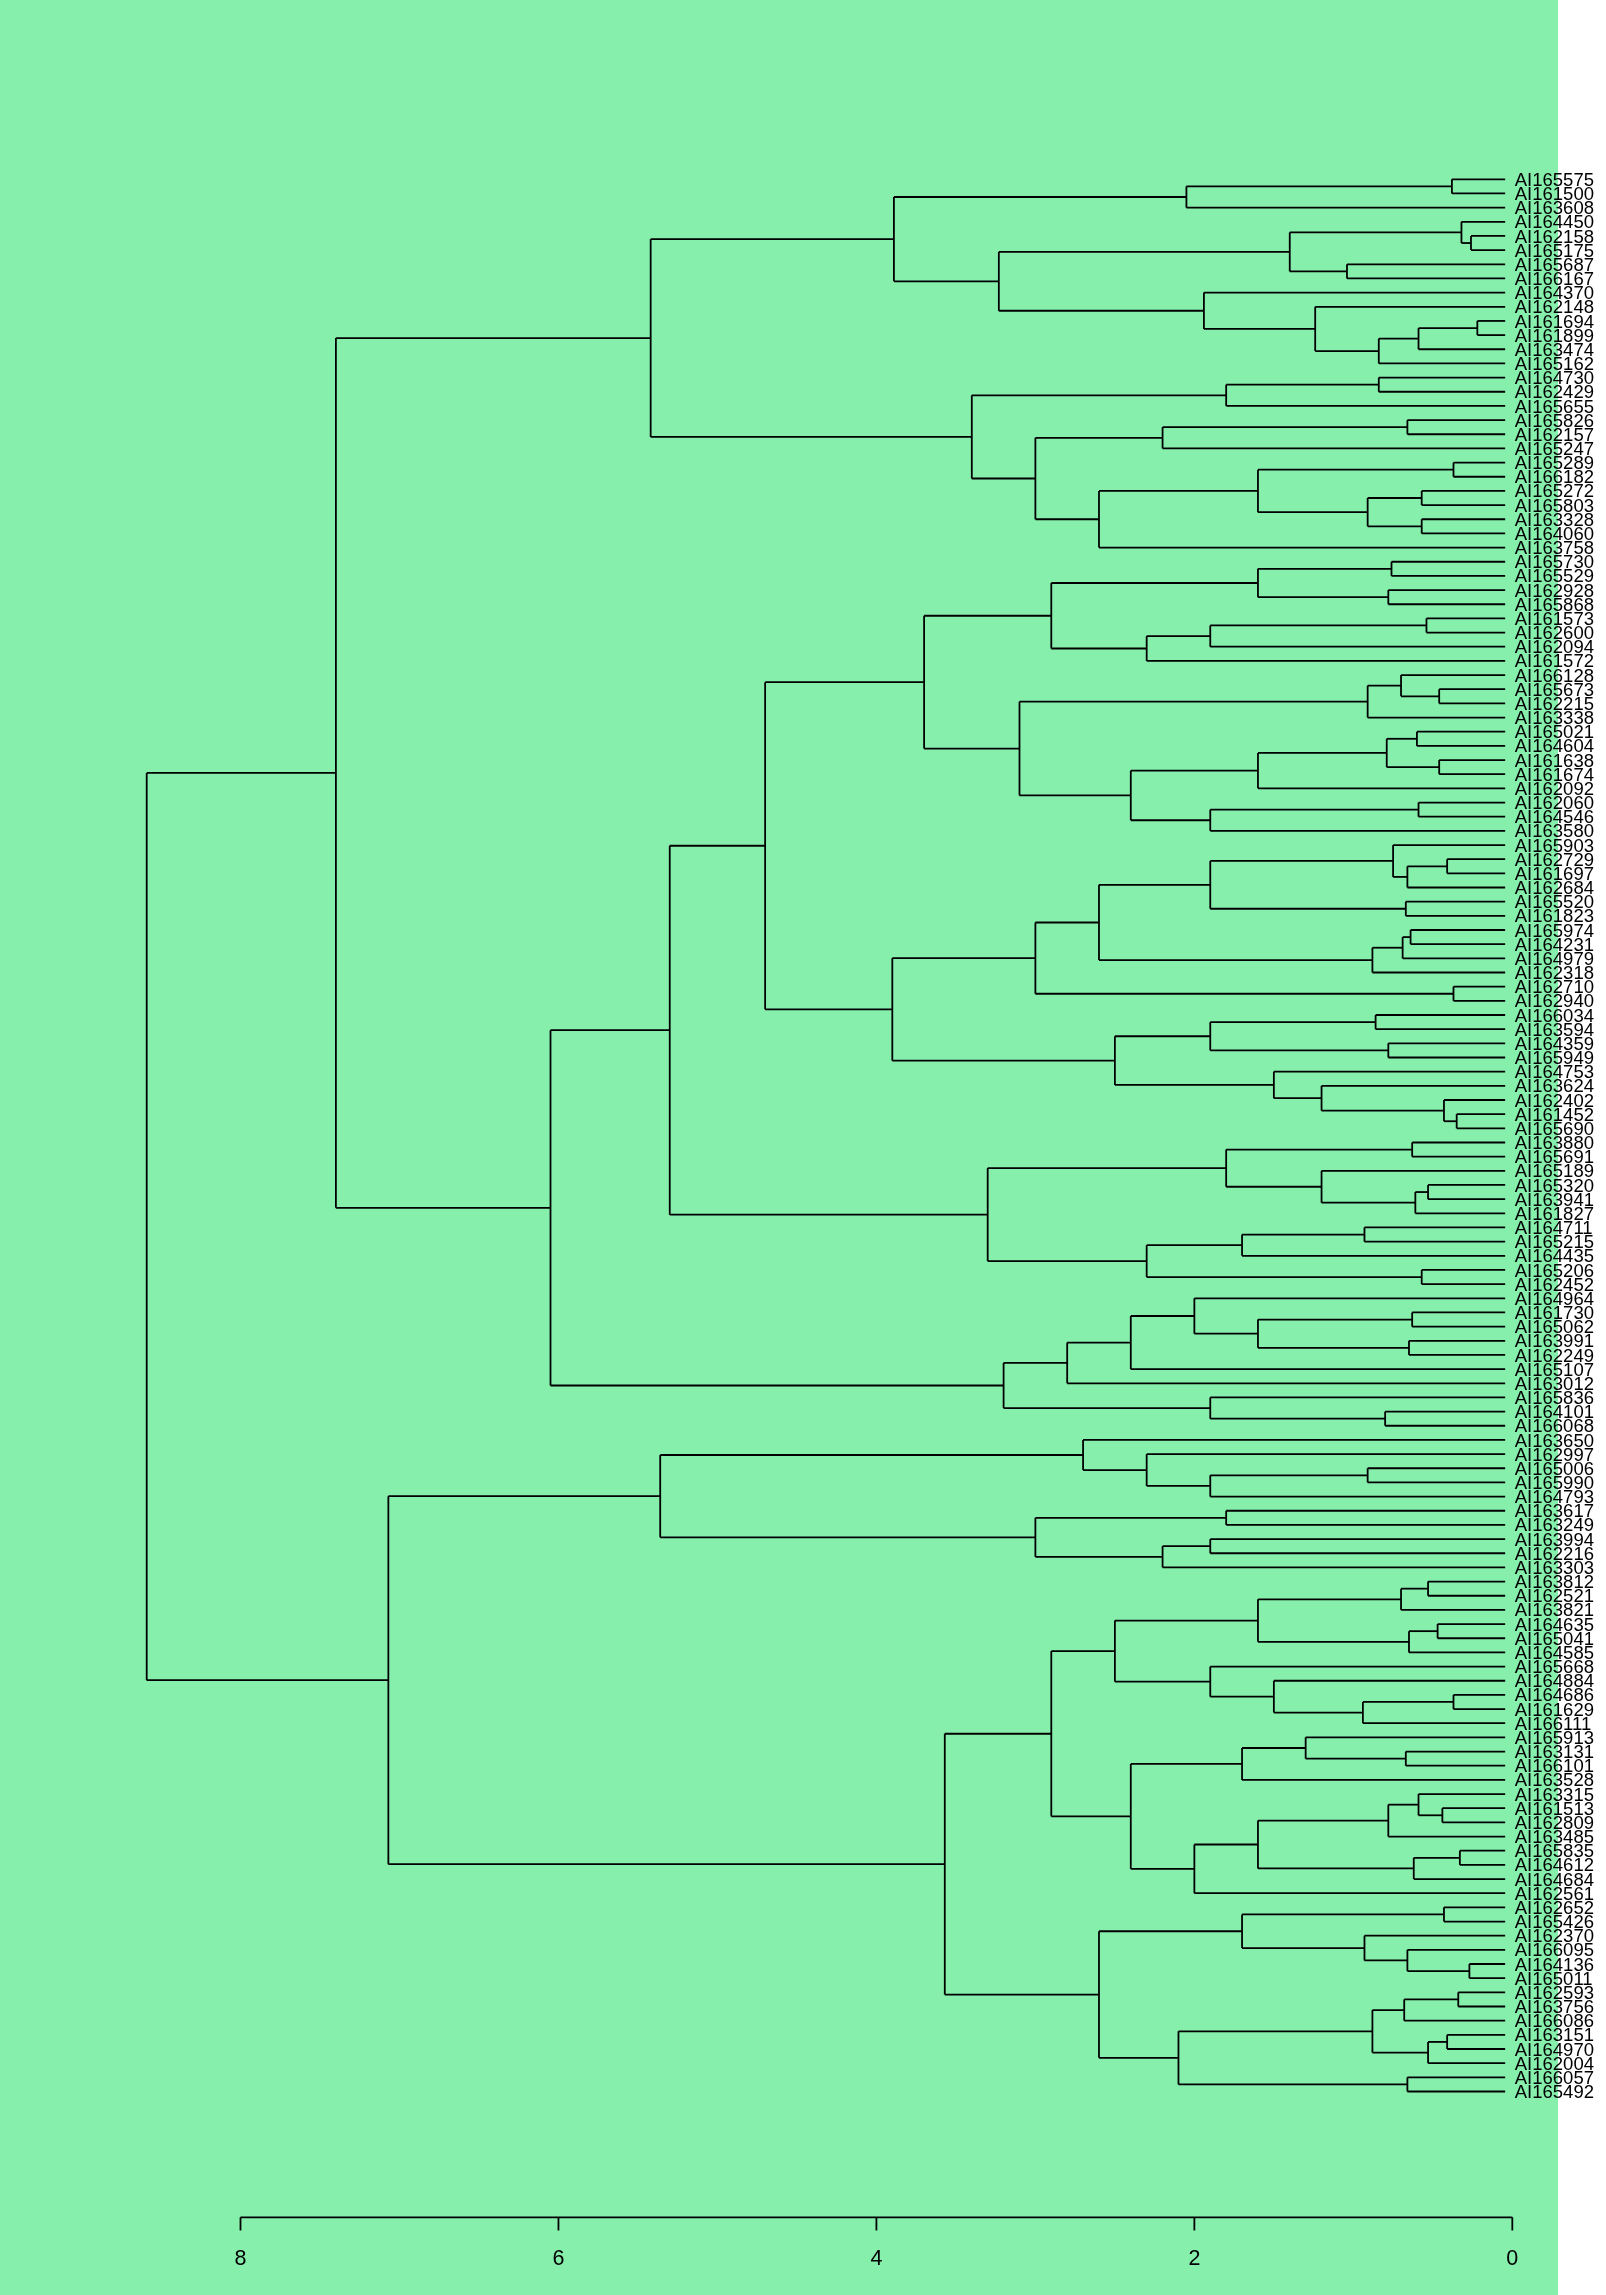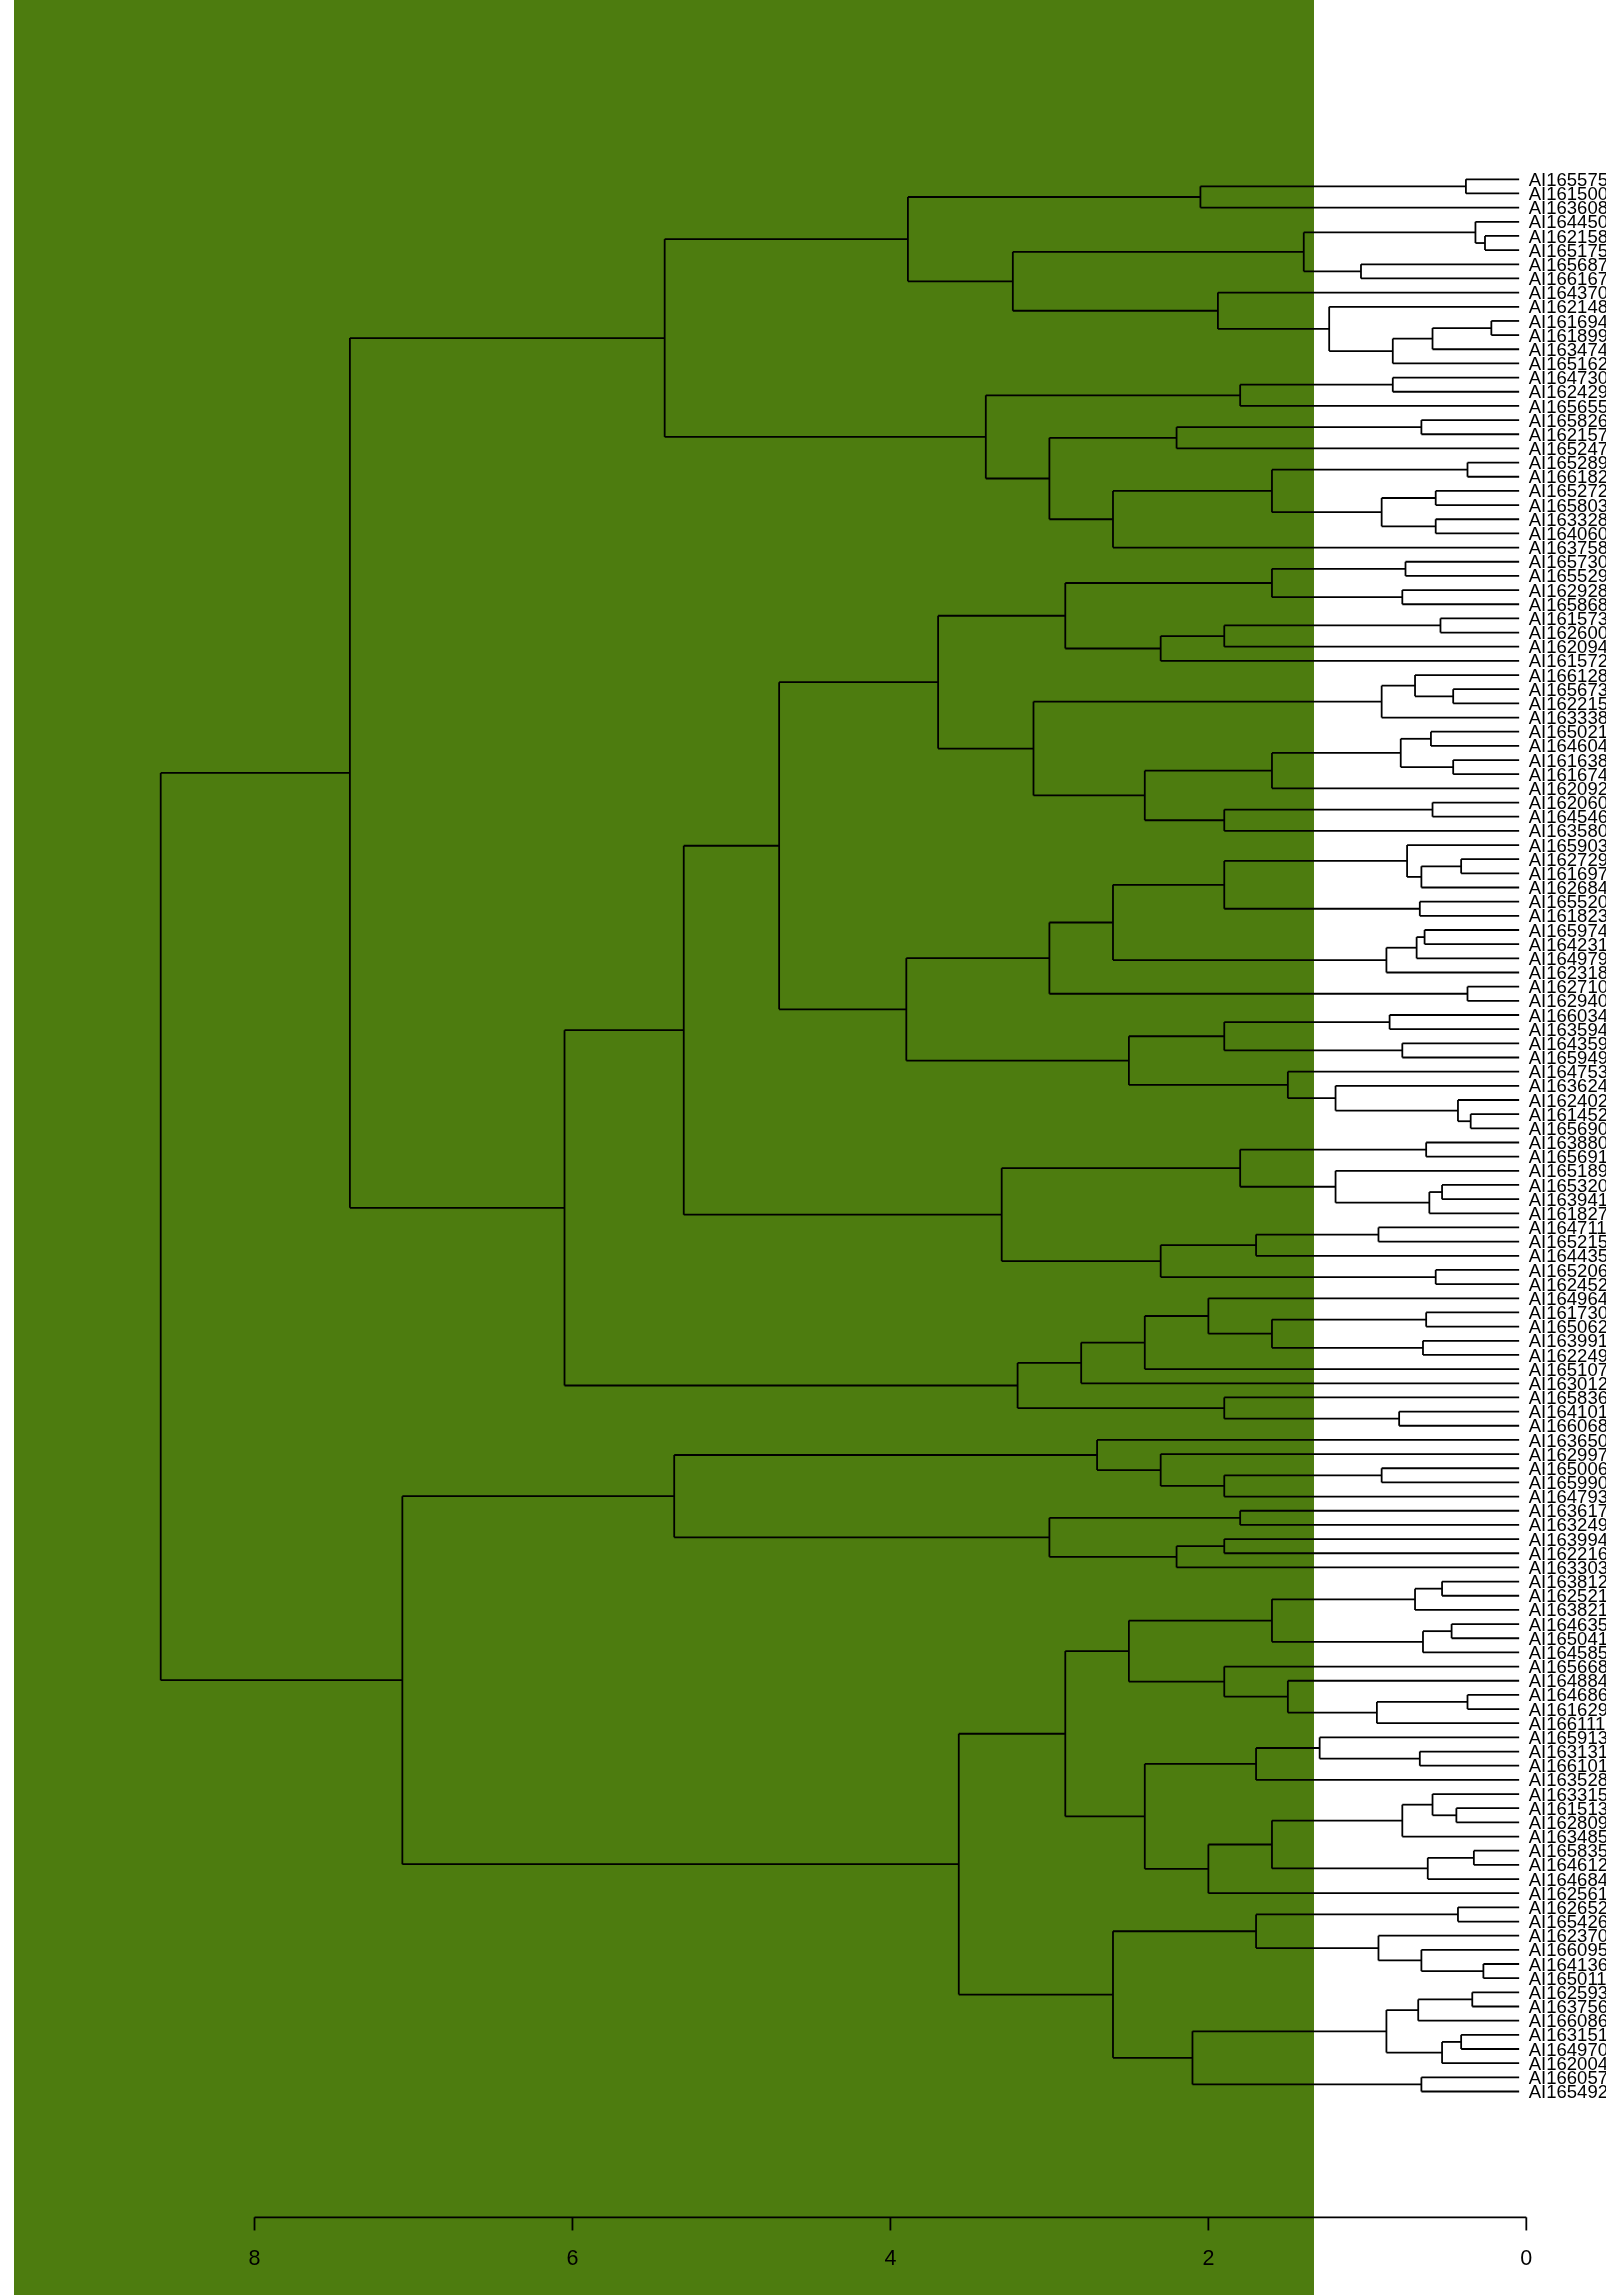--- a/index.html
+++ b/index.html
@@ -2,25 +2,24 @@
 <html style="font-size:9.6px"><head>
 <meta charset="utf-8">
 <style>
   html, body {
     margin: 0;
     padding: 0;
     background: #ffffff;
   }
   #canvas-wrap {
     position: relative;
-    width: 1300px;
+    width: 1558px;
     height: 2295px;
-    background: #4d7c0f;
+    background: #86efac;
     font-family: "Liberation Sans", sans-serif;
-    margin-left: 14px;
   }
   svg text {
     font-family: "Liberation Sans", sans-serif;
     fill: #000000;
   }
   .leaf-label { font-size: 31px; }
   .tick-label { font-size: 36px; }
 </style>
 </head>
 <body>

